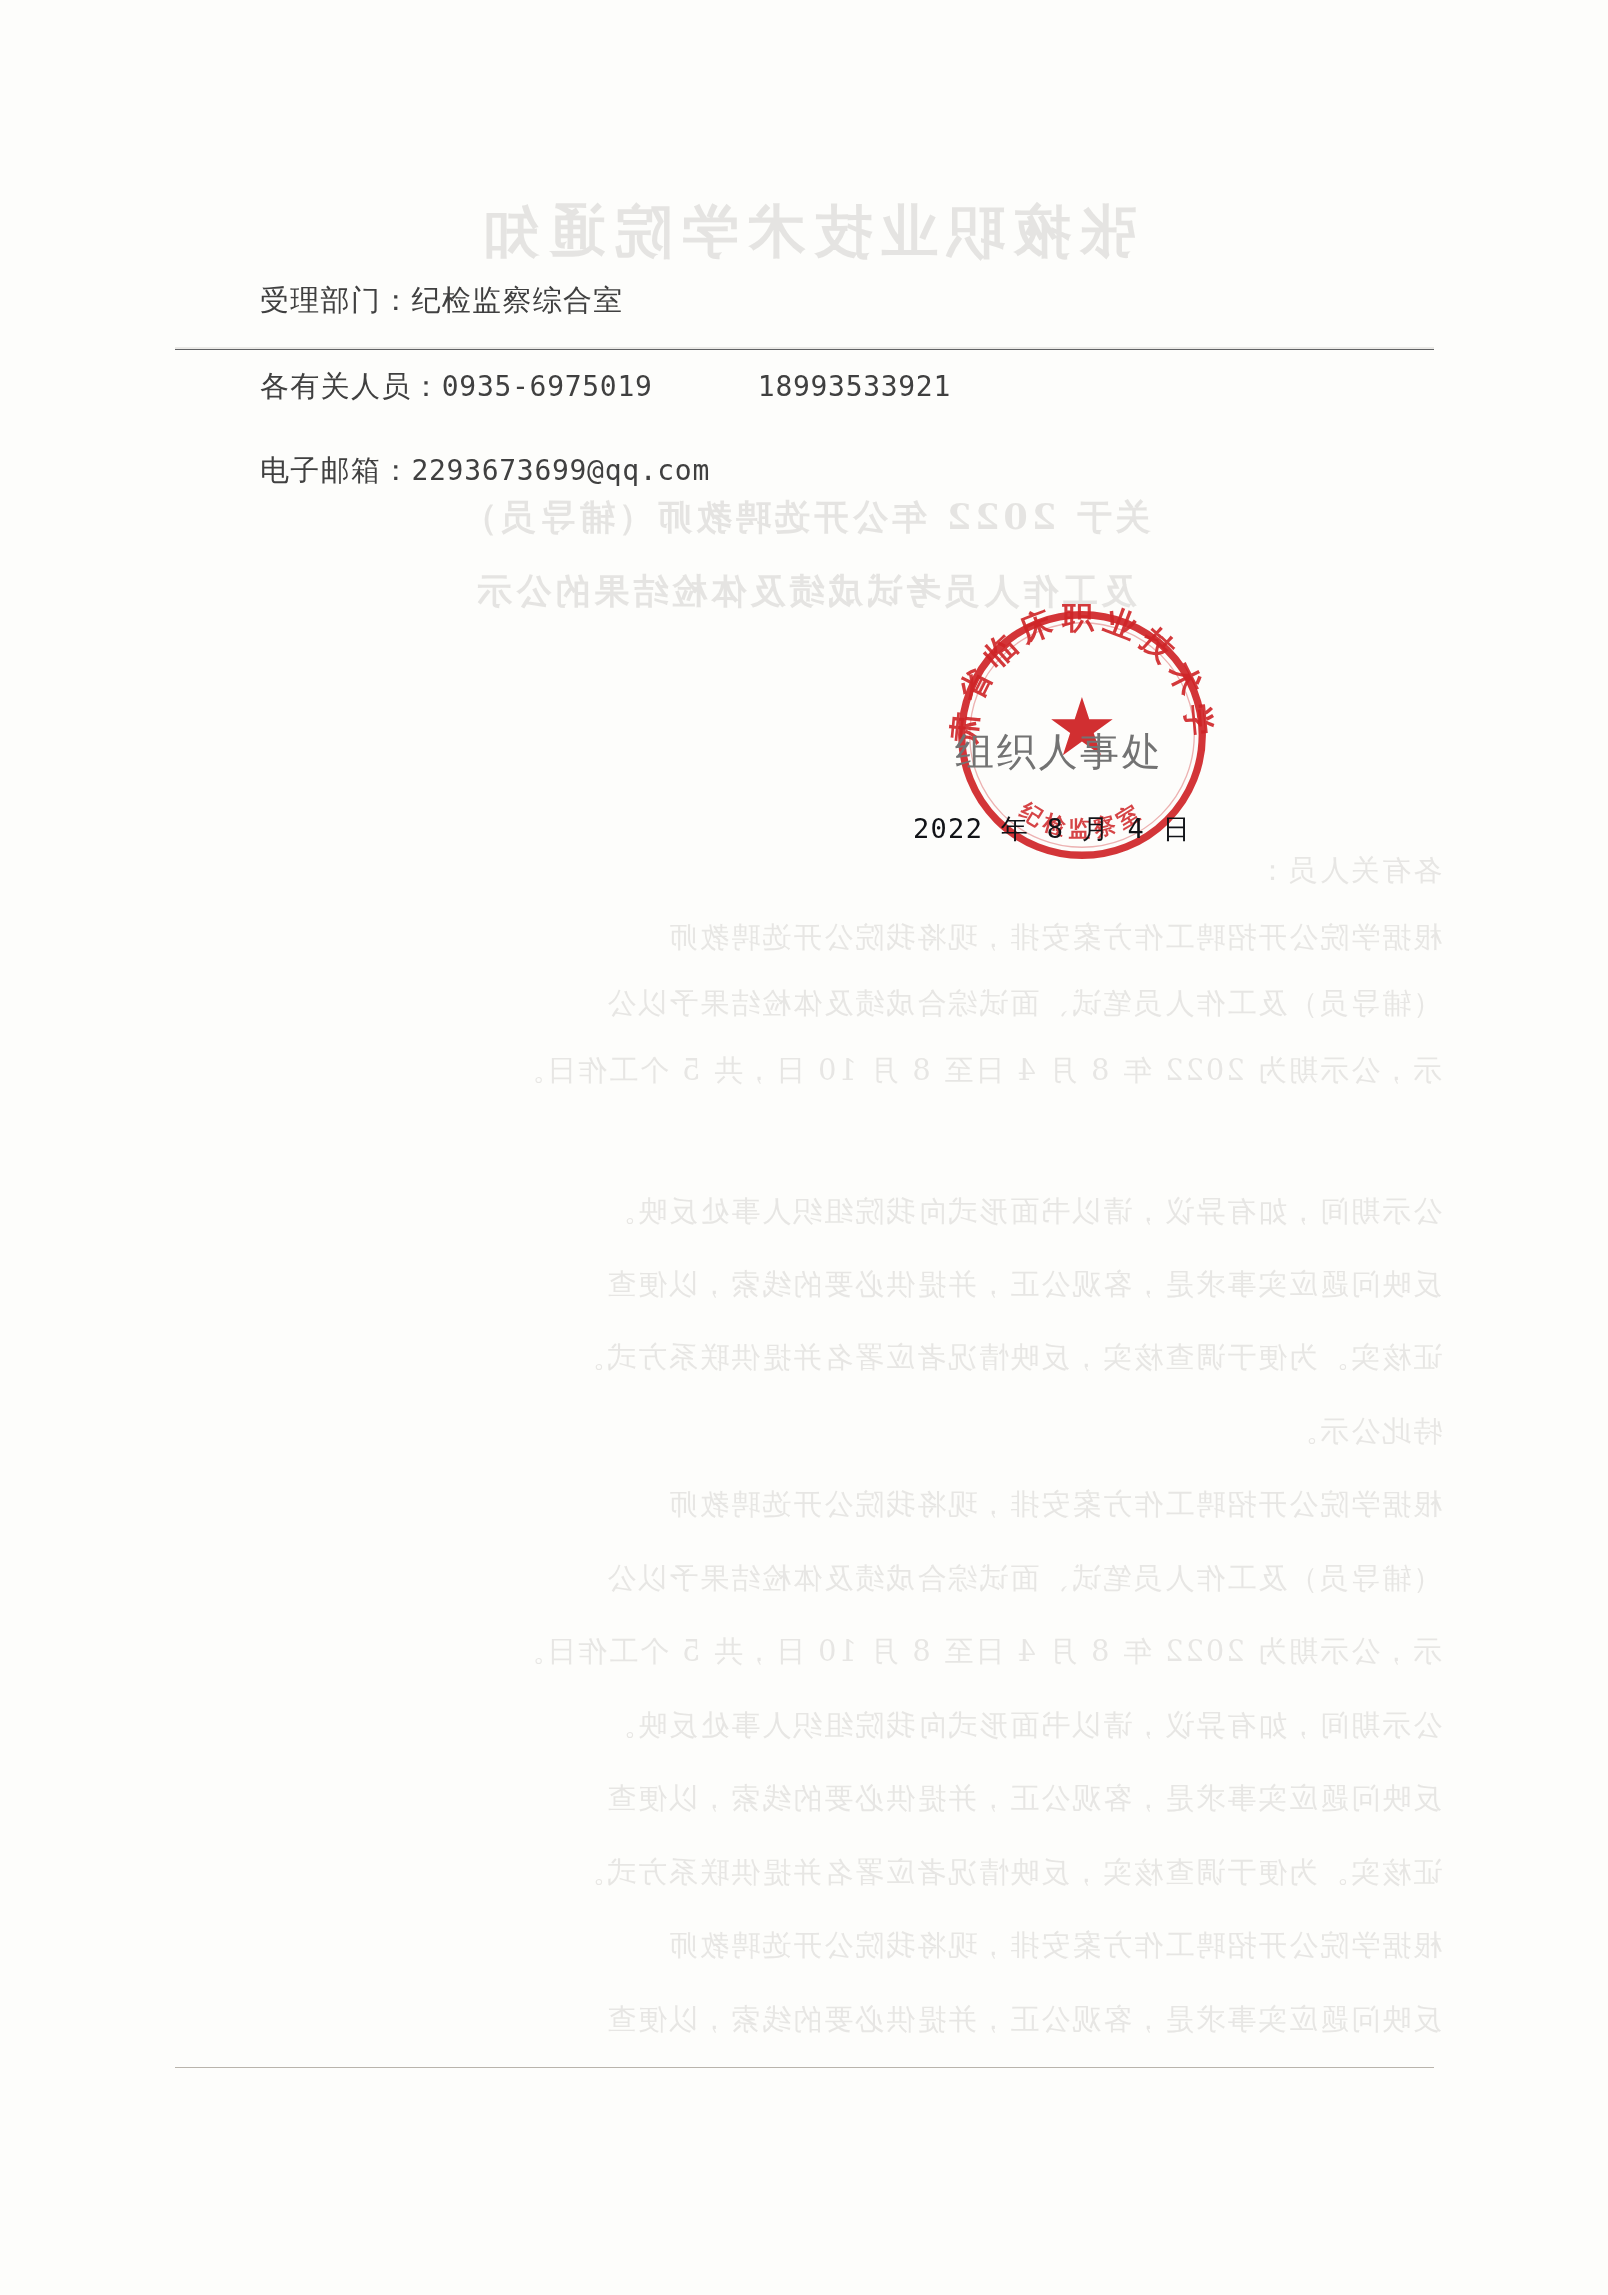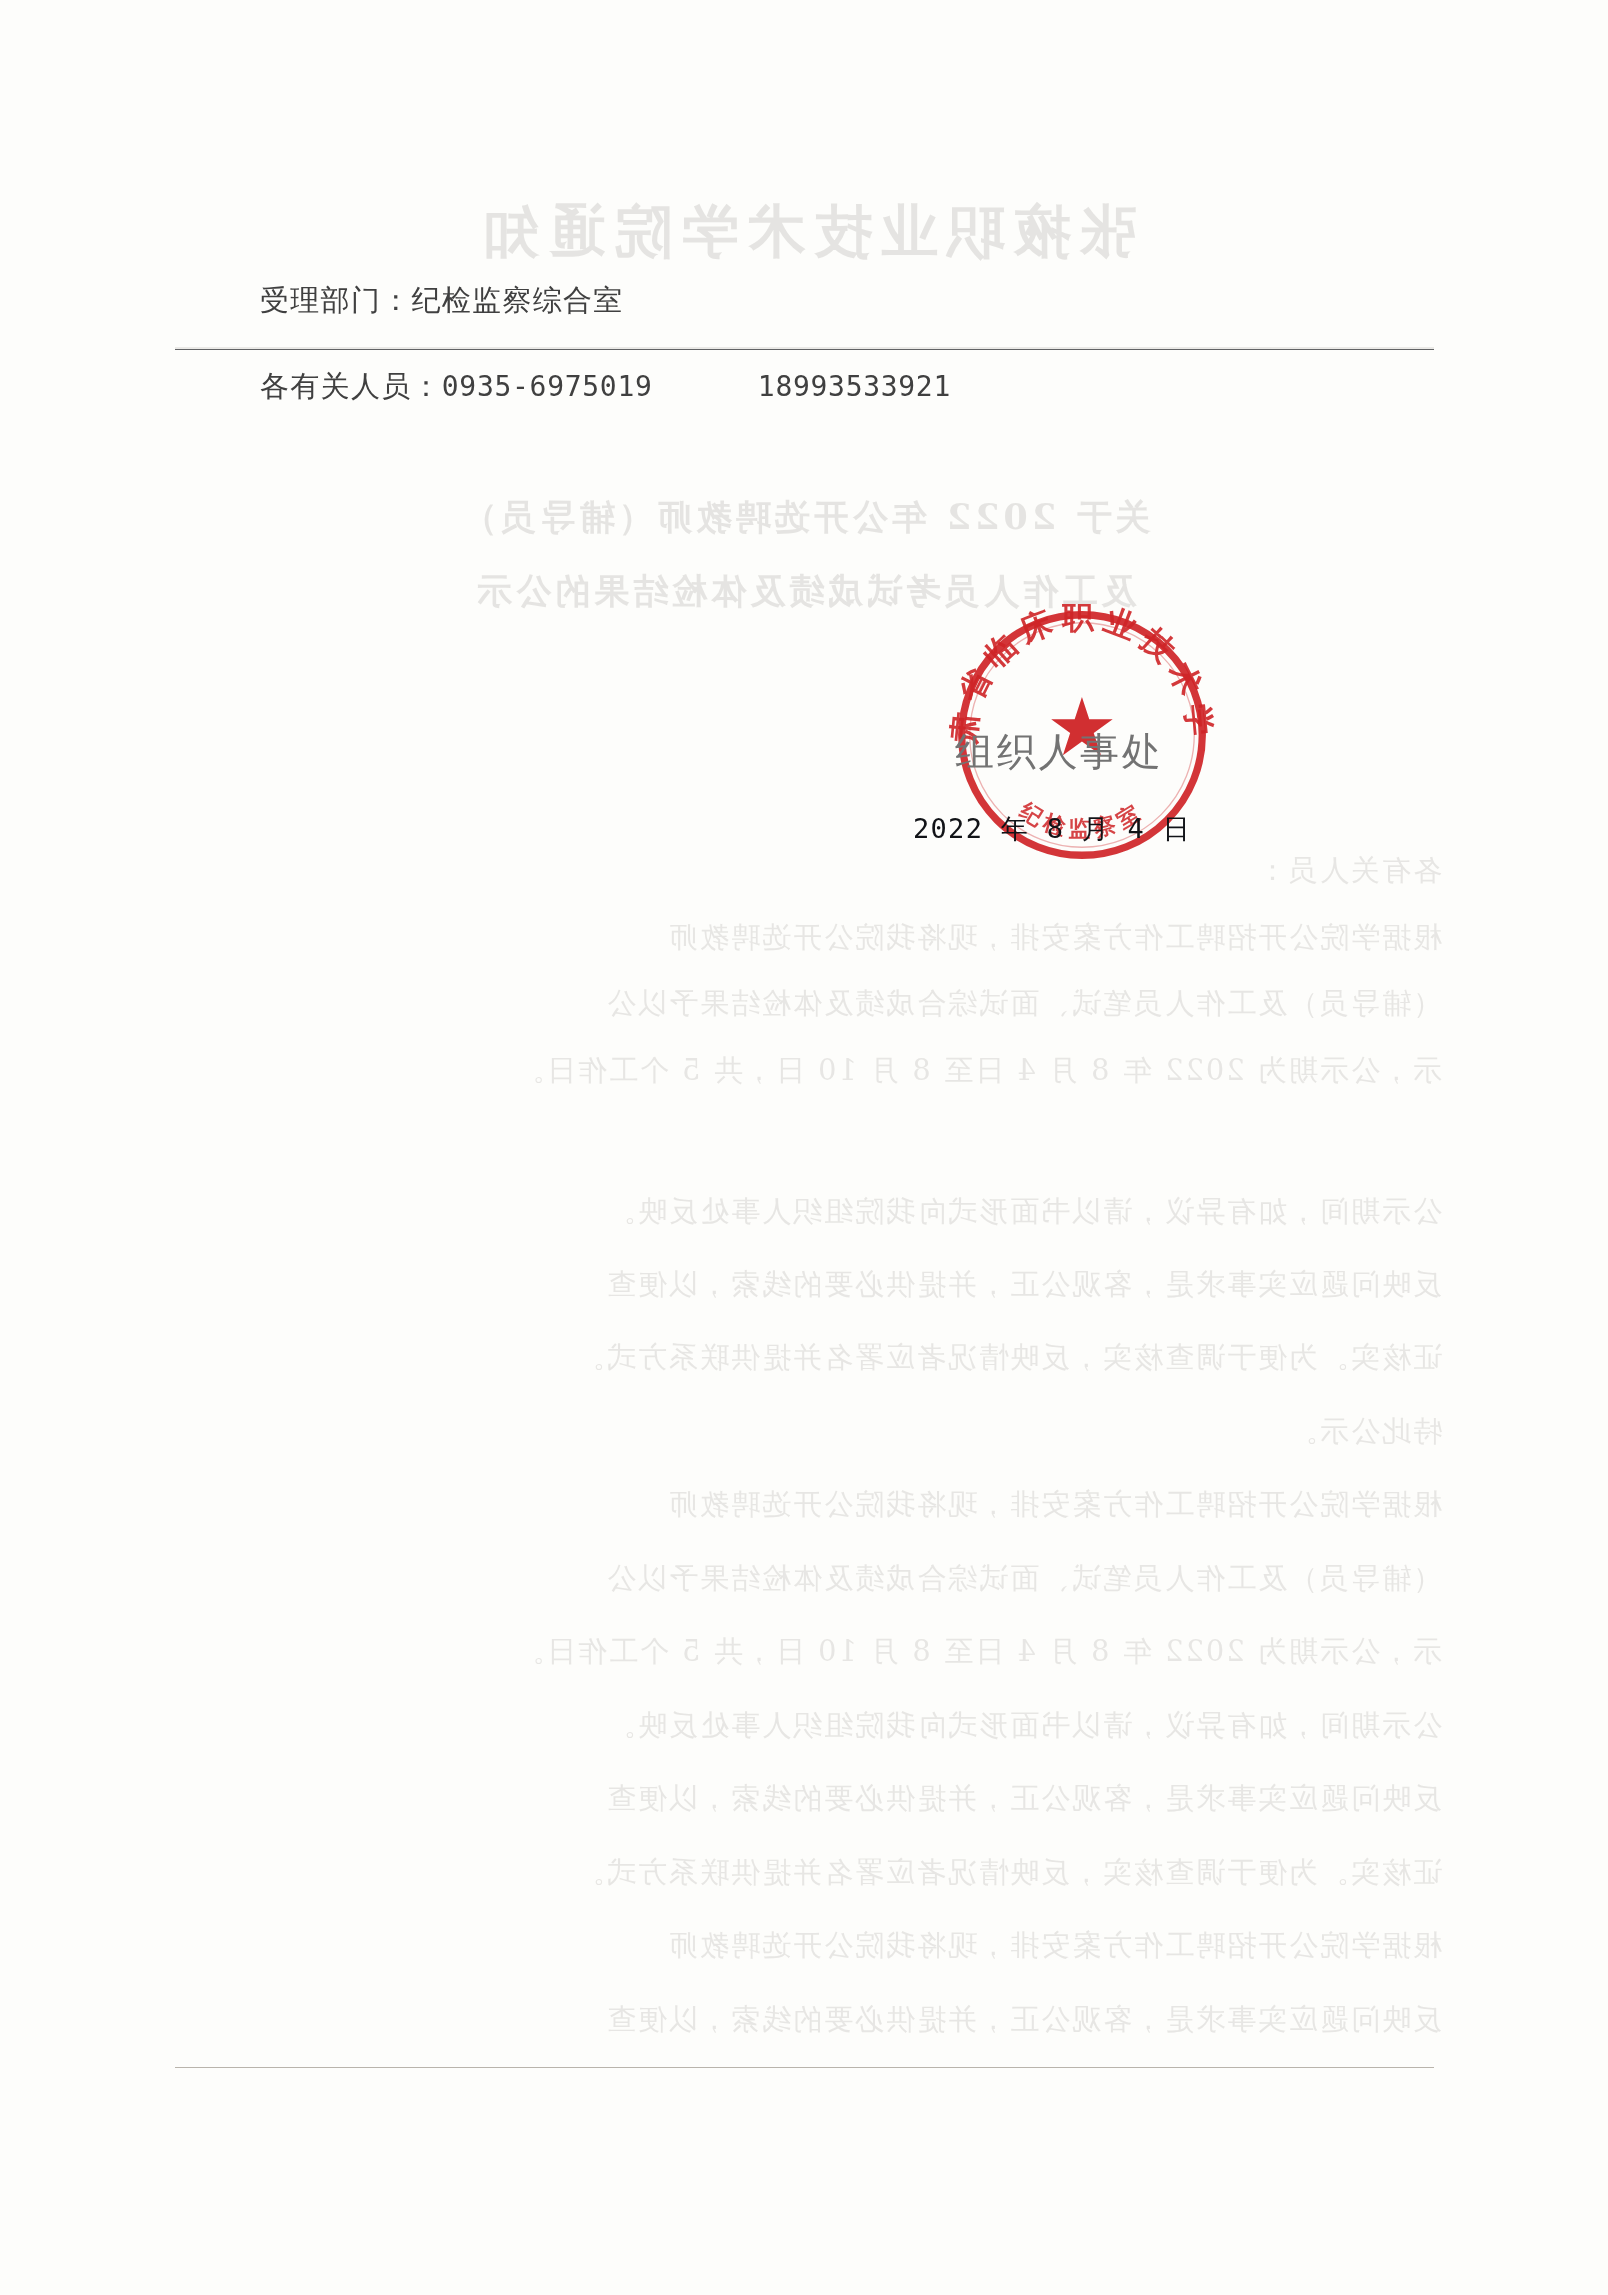--- a/index.html
+++ b/index.html
@@ -165,20 +165,21 @@
   </div>
 
   <div class="content-layer">
 
     <div class="hdr-rule" style="top:349px;"></div>
 
     <div class="doc-line" style="left:260px; top:281px;"><span>受理部门：</span><span>纪检监察综合室</span></div>
 
     <div class="doc-line" style="left:260px; top:367px;"><span>各有关人员：</span><span class="mono">0935-6975019      18993533921</span></div>
 
+    <div class="doc-line" style="left:260px; top:451px;"><span>电子邮箱：</span><span class="mono">2293673699@qq.com</span></div>
 
     <div class="seal">
       <svg viewBox="0 0 440 440" xmlns="http://www.w3.org/2000/svg">
         <defs>
           <path id="sealArcTop" d="M 60,220 A 160,160 0 0 1 380,220" fill="none"></path>
           <path id="sealArcBottom" d="M 92,300 A 150,150 0 0 0 348,300" fill="none"></path>
         </defs>
         <circle cx="220" cy="220" r="180" fill="none" stroke="#cf2427" stroke-width="11" opacity="0.92"></circle>
         <circle cx="220" cy="220" r="168" fill="none" stroke="#cf2427" stroke-width="2" opacity="0.35"></circle>
         <text class="seal-text" font-size="47" letter-spacing="12" opacity="0.9">

